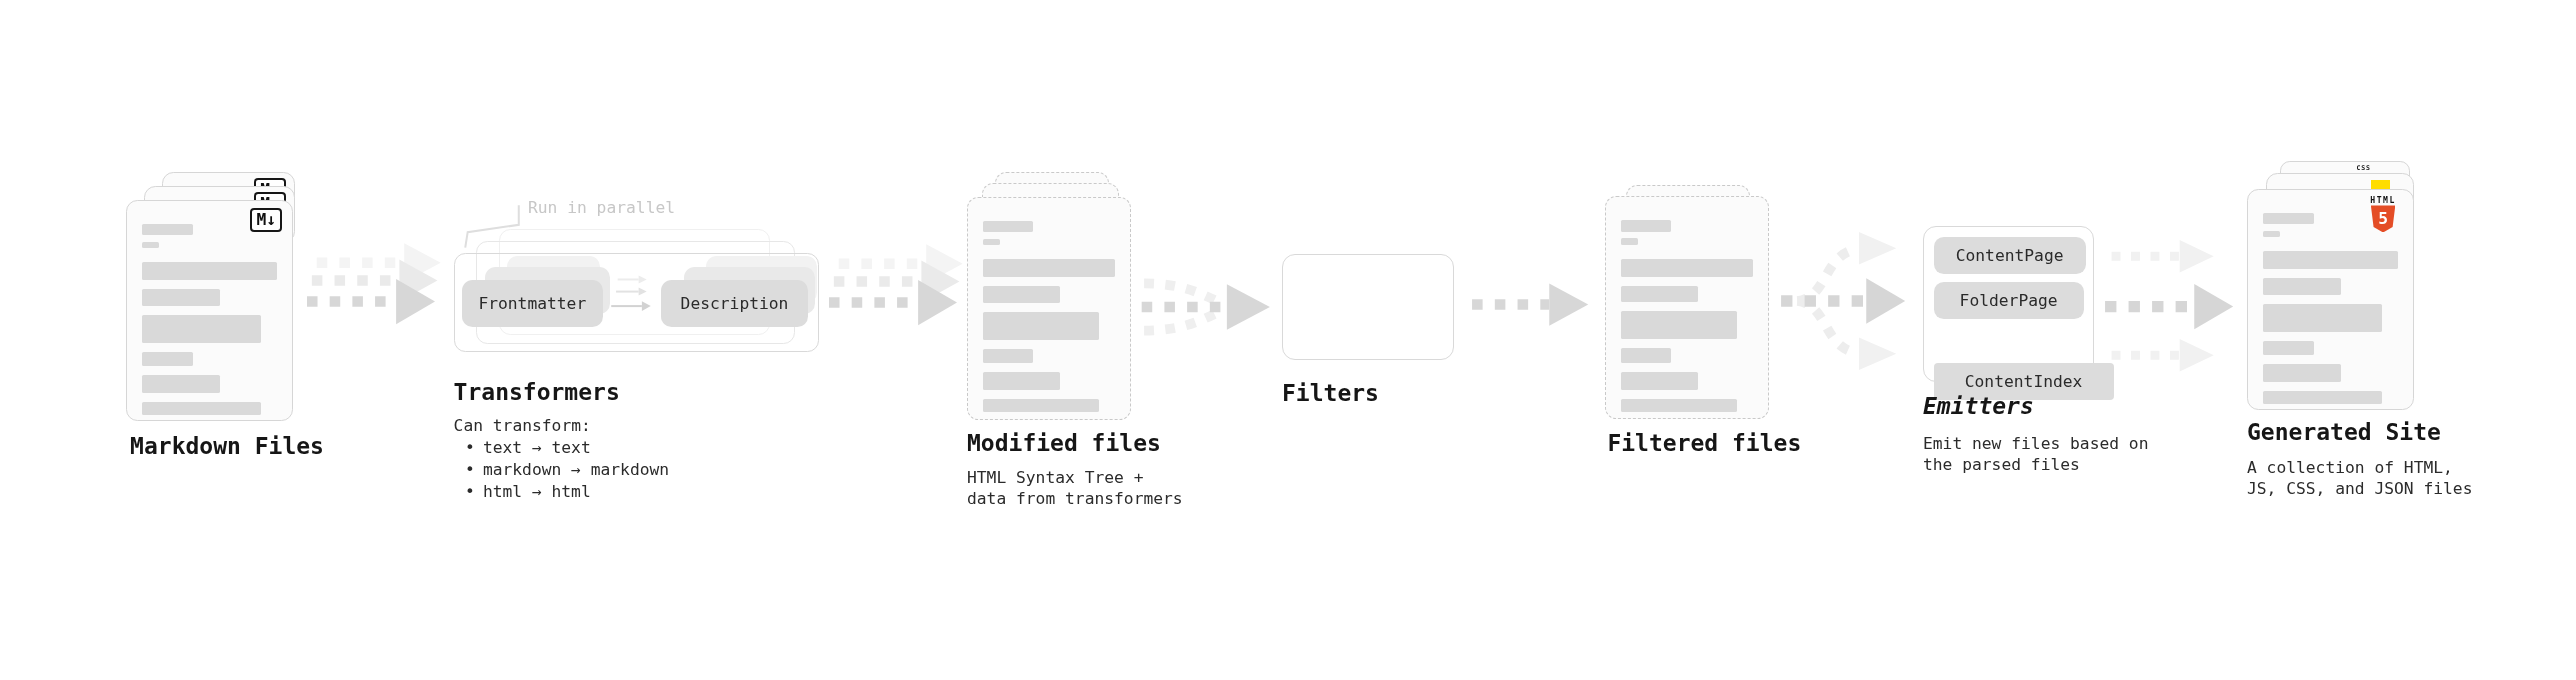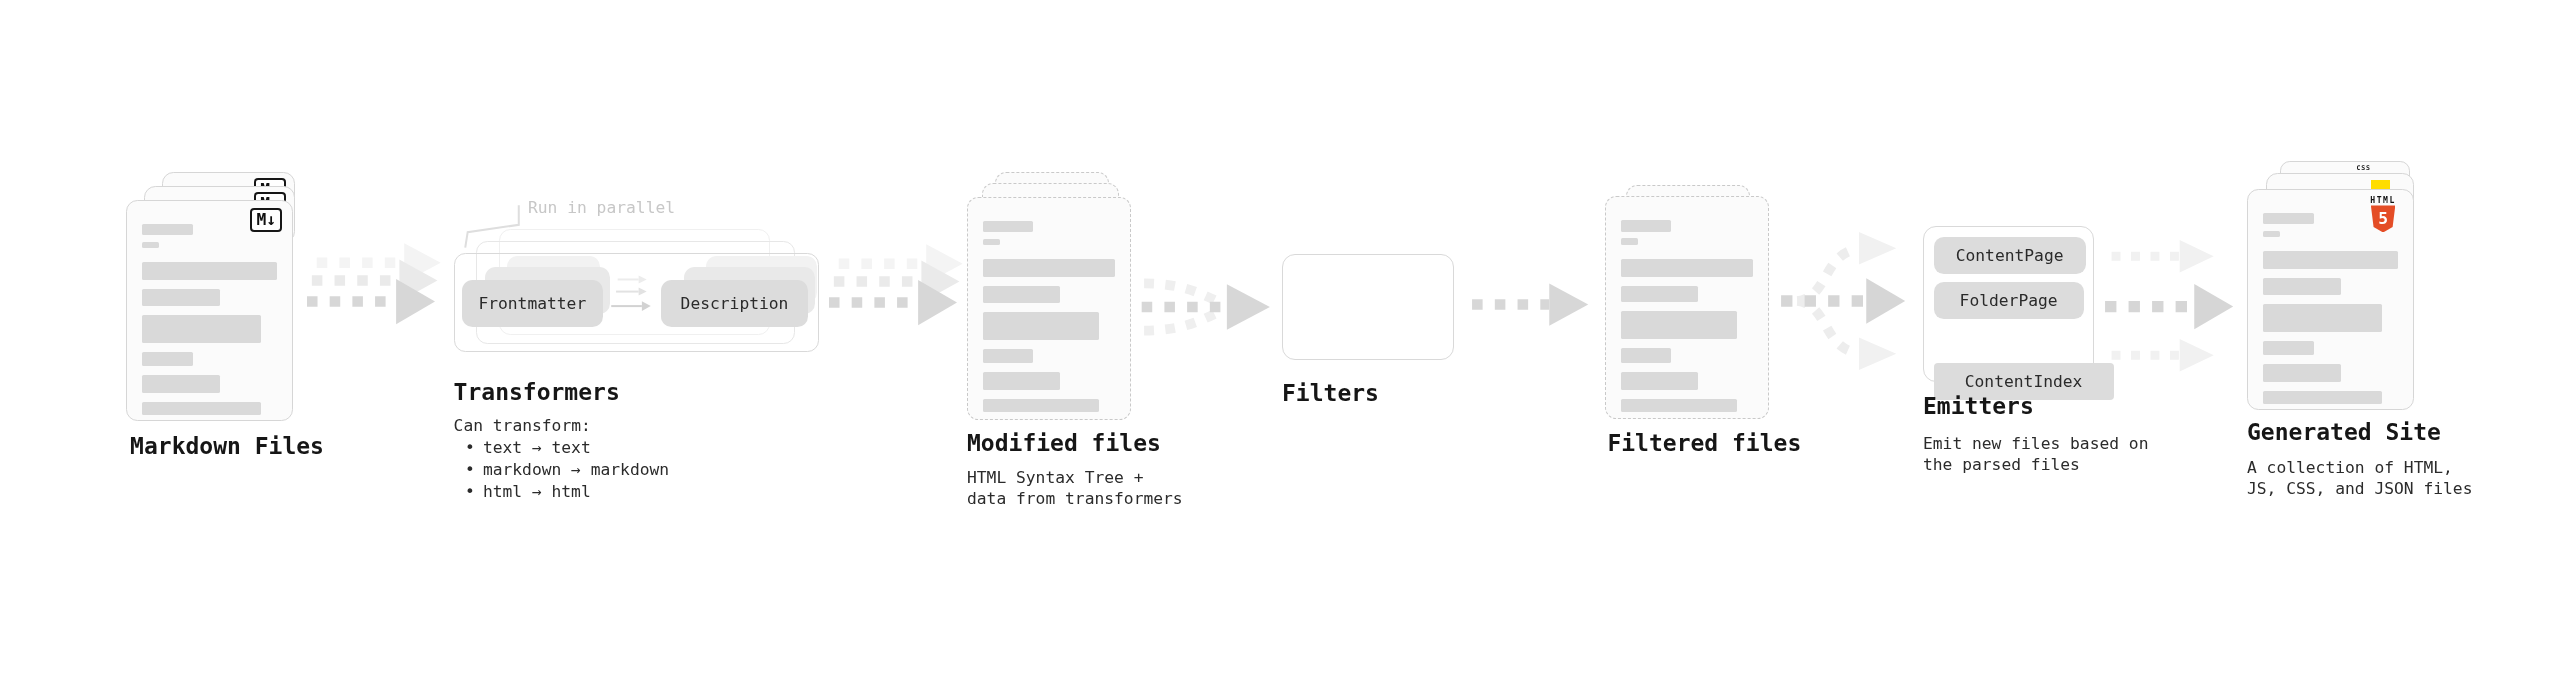--- a/index.html
+++ b/index.html
@@ -267,21 +267,21 @@
     <polygon points="96,135 142,155 96,175" fill="#f1f1f1"></polygon>
     <line x1="0" y1="90" x2="105" y2="90" stroke="#d6d6d6" stroke-width="14" stroke-dasharray="14 15"></line>
     <polygon points="105,62 153,90 105,118" fill="#d6d6d6"></polygon>
   </svg>
 
   <div class="stage" style="left:1923px;top:226px;width:244px;height:260px;">
     <div class="frame filled" style="left:0;top:0;width:171px;height:156px;"></div>
     <div class="pill" style="left:10.6px;top:11.4px;width:152px;height:37px;border-radius:9.8px;">ContentPage</div>
     <div class="pill" style="left:10.6px;top:56px;width:150px;height:37px;border-radius:9.8px;">FolderPage</div>
     <div class="pill" style="left:10.6px;top:101px;width:180px;height:37px;border-radius:4px;margin-top:36px;">ContentIndex</div>
-    <div class="label" style="left:0;top:167px;">Emitters</div>
+    <div class="label" style="left:0;top:167px;font-style:italic;">Emitters</div>
     <div class="subtitle" style="left:0;top:207px;">Emit new files based on
 the parsed files</div>
   </div>
 
   <svg class="arrow" style="left:2105px;top:232px;" width="138" height="146" viewBox="0 0 170 180">
     <g>
         <line x1="8" y1="30" x2="92" y2="30" stroke="#f1f1f1" stroke-width="11" stroke-dasharray="11 13"></line>
         <polygon points="92,10 134,30 92,50" fill="#f1f1f1"></polygon>
       </g>
     <g>

